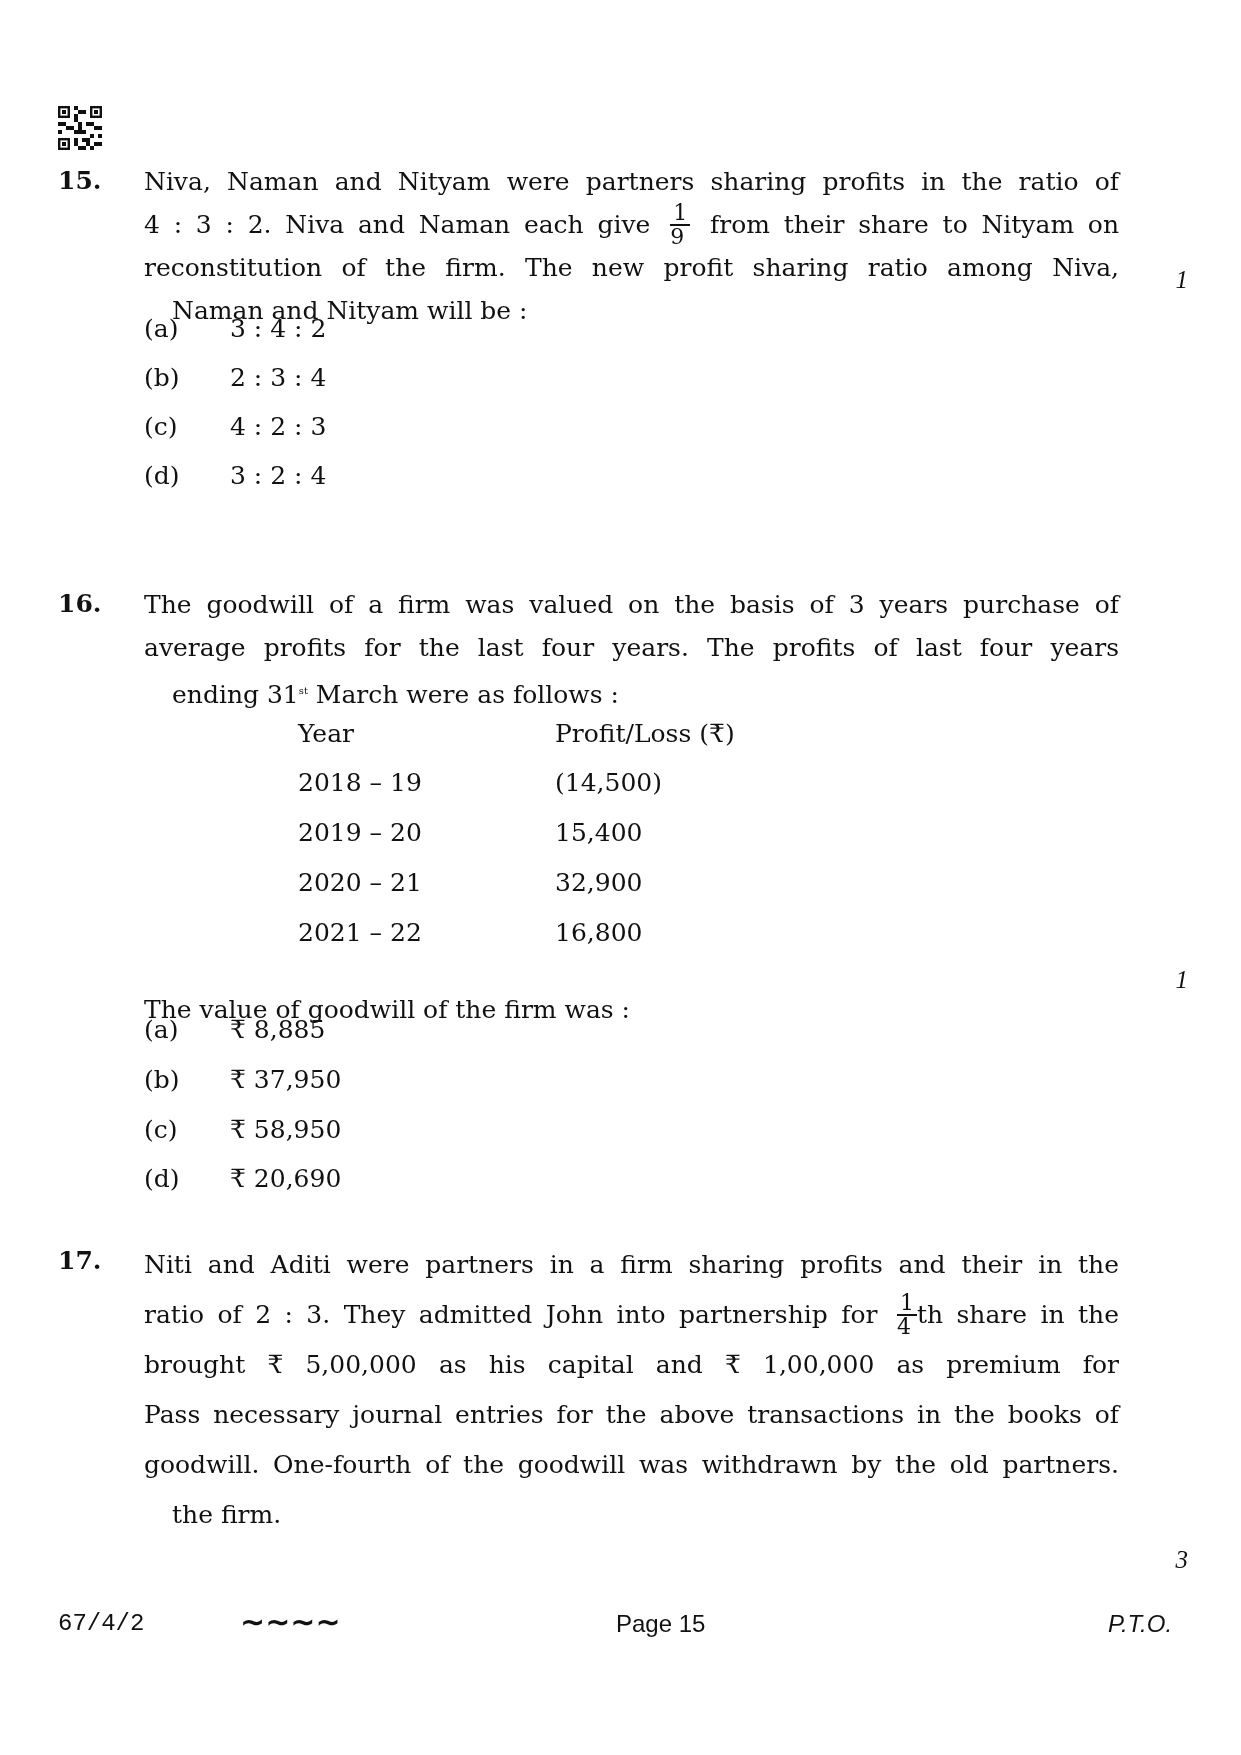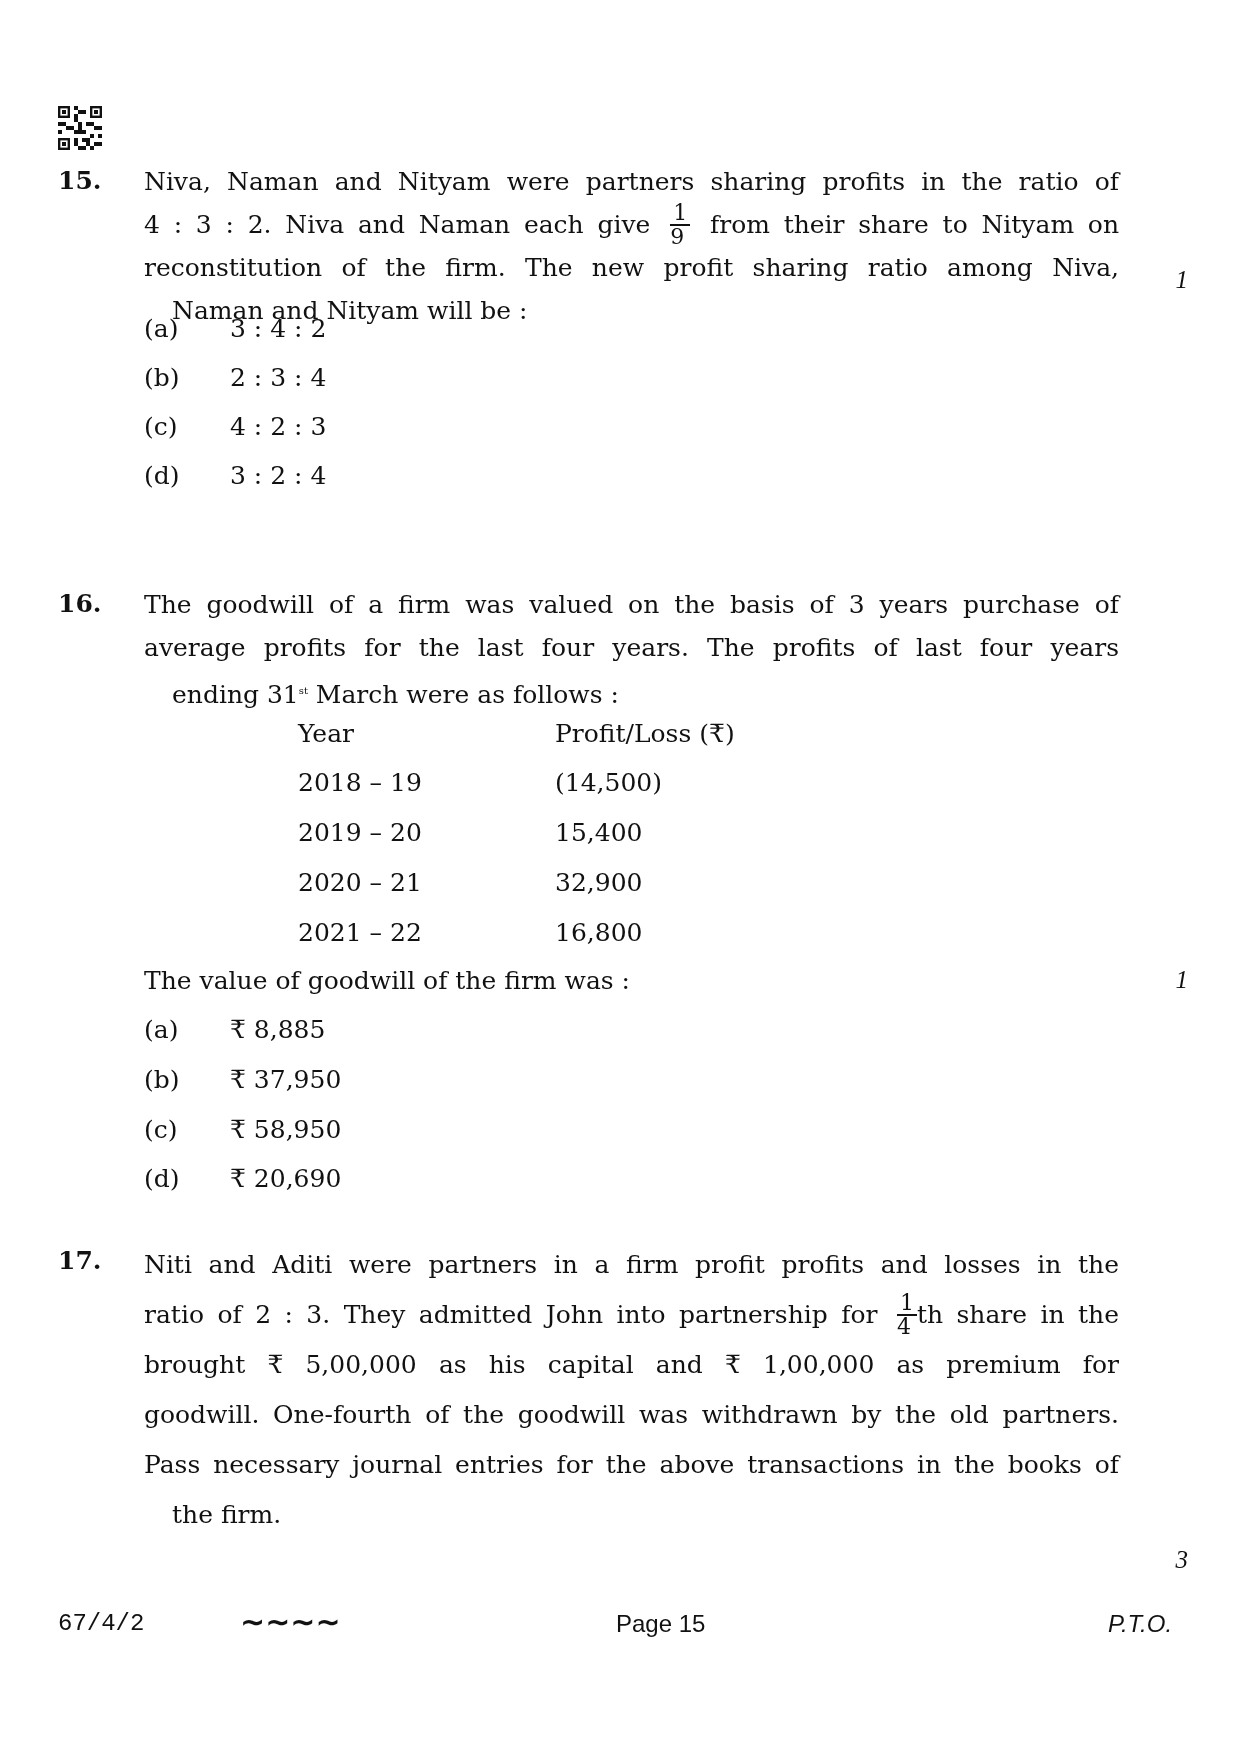--- a/index.html
+++ b/index.html
@@ -115,21 +115,21 @@
     <div class="row" style="top:149px;">
         <span class="c1">2020 – 21</span>
         <span class="c2">32,900</span>
       </div>
     <div class="row" style="top:199px;">
         <span class="c1">2021 – 22</span>
         <span class="c2">16,800</span>
       </div>
   </div>
   <div class="opt" style="top:383px;">
-      <span class="lbl" style="white-space:nowrap;">The value of goodwill of the firm was :</span>
+      <span class="lbl" style="white-space:nowrap;margin-top:29px;">The value of goodwill of the firm was :</span>
     </div>
   <div class="marks" style="top:383px;">1</div>
   <div class="opt" style="top:432px;">
       <span class="lbl">(a)</span>
       <span class="val">₹ 8,885</span>
     </div>
   <div class="opt" style="top:482px;">
       <span class="lbl">(b)</span>
       <span class="val">₹ 37,950</span>
     </div>
@@ -139,28 +139,28 @@
     </div>
   <div class="opt" style="top:581px;">
       <span class="lbl">(d)</span>
       <span class="val">₹ 20,690</span>
     </div>
 </div>
 
 <div class="q" style="top:1240px;">
   <div class="qnum" style="top:6px;">17.</div>
   <div class="qbody" style="top:0; line-height:50px;">
-    <span class="line" style="height:50px;">Niti and Aditi were partners in a firm profit profits and losses in the</span>
+    <span class="line" style="height:50px;">Niti and Aditi were partners in a firm sharing profits and their in the</span>
     <span class="line" style="height:50px;">
       <span>ratio of 2 : 3. They admitted John into partnership for</span>
       <span class="frac" style="margin-right:0;"><span class="num">1</span><span class="den">4</span></span><span>th share in the</span>
     </span>
     <span class="line" style="height:50px;">brought ₹ 5,00,000 as his capital and ₹ 1,00,000 as premium for</span>
+    <span class="line" style="height:50px;">Pass necessary journal entries for the above transactions in the books of</span>
     <span class="line" style="height:50px;">goodwill. One-fourth of the goodwill was withdrawn by the old partners.</span>
-    <span class="line" style="height:50px;">Pass necessary journal entries for the above transactions in the books of</span>
     <span class="line last" style="height:50px;">the firm.</span>
   </div>
   <div class="marks" style="top:306px;">3</div>
 </div>
 
 <div class="footer">
   <span style="left:58px;font-family:Liberation Mono, monospace;">67/4/2</span>
   <span style="left:240px; font-weight:bold; font-size:30px; top:-6px; font-family:'DejaVu Sans', sans-serif;">∼∼∼∼</span>
   <span style="left:580px;margin-left:36px;">Page 15</span>
   <span style="left:1108px; font-style:italic;">P.T.O.</span>

